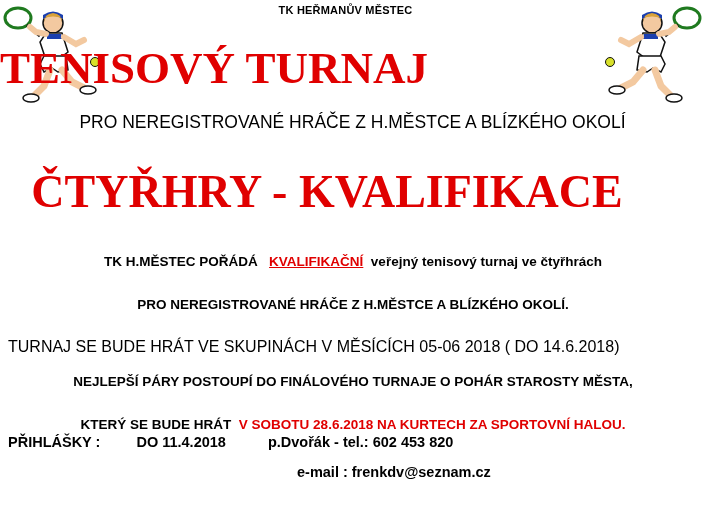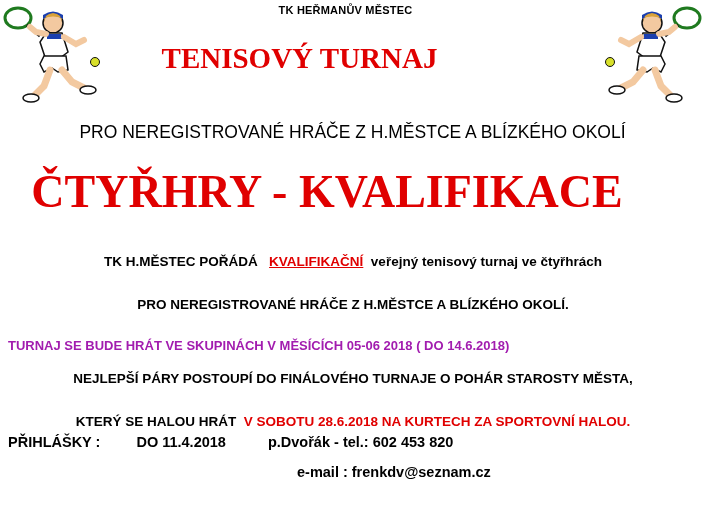--- a/index.html
+++ b/index.html
@@ -42,31 +42,31 @@
   }
   .player-left { left: 0px; }
   .player-right { right: 0px; }
 
   
   .title-main {
     position: absolute;
     top: 42px;
     left: 0;
     width: 599px;
-    text-align: center;
+    text-align: left;
     color: #e00000;
     font-family: "Liberation Serif", serif;
     font-weight: bold;
-    font-size: 29px;
+    font-size: 45px;
     letter-spacing: 0px;
     white-space: nowrap;
   }
   .subtitle-1 {
     position: absolute;
-    top: 122px;
+    top: 112px;
     left: 0;
     width: 705px;
     text-align: center;
     color: #000000;
     font-size: 17.5px;
     font-weight: normal;
     white-space: nowrap;
   }
   .title-second {
     position: absolute;
@@ -98,23 +98,23 @@
   }
   .line.small-gap { margin-top: 22px; }
   .u-red {
     color: #e00000;
     text-decoration: underline;
   }
   .red {
     color: #e00000;
   }
   .line-blue {
-    font-size: 13px;
-    font-weight: bold;
-    color: #a21caf;
+    font-size: 16px;
+    font-weight: normal;
+    color: #000000;
     white-space: nowrap;
   }
 
   .para-group { margin-top: 22px; }
   .para-group2 { margin-top: 16px; }
 
   
   .contact {
     position: absolute;
     left: 8px;
@@ -211,21 +211,21 @@
     </div>
     <div class="line small-gap">PRO NEREGISTROVANÉ HRÁČE Z H.MĚSTCE A BLÍZKÉHO OKOLÍ.</div>
 
     <div class="para-group">
       <div class="line-blue">TURNAJ SE BUDE HRÁT VE SKUPINÁCH V MĚSÍCÍCH 05-06 2018 ( DO 14.6.2018)</div>
     </div>
 
     <div class="para-group2">
       <div class="line">NEJLEPŠÍ PÁRY POSTOUPÍ DO FINÁLOVÉHO TURNAJE O POHÁR STAROSTY MĚSTA,</div>
       <div class="line small-gap">
-        <span> KTERÝ SE HALOU HRÁT</span>
+        <span> KTERÝ SE BUDE HRÁT</span>
         <span>&nbsp;</span><span class="red">V SOBOTU 28.6.2018 NA KURTECH ZA SPORTOVNÍ HALOU.</span>
       </div>
     </div>
   </div>
 
   <div class="contact">
     <div class="contact-row">
       <span class="c-label">PŘIHLÁŠKY :</span>
       <span class="c-date">DO 11.4.2018</span>
       <span class="c-name">p.Dvořák - tel.:  602 453 820</span>

